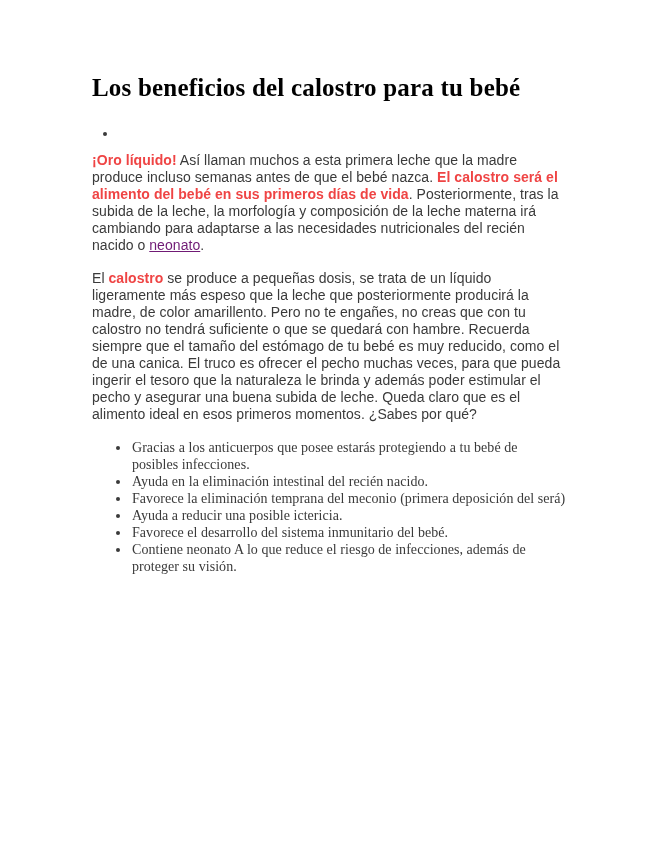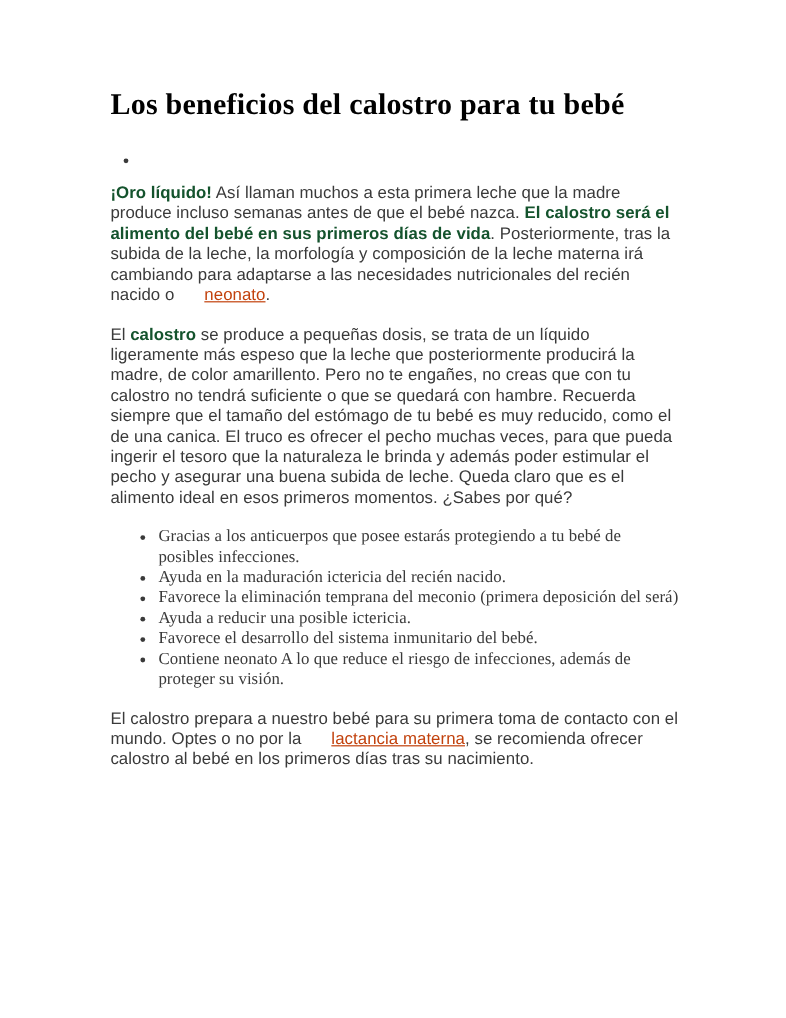--- a/index.html
+++ b/index.html
@@ -38,27 +38,26 @@
   }
   ul.empty-bullet-list li {
     min-height: 17px;
     line-height: 17px;
   }
   p.doc-paragraph {
     margin: 0 0 16px 0;
   }
   p.doc-paragraph .bold {
     font-weight: 700;
-    color: #14532d;
+    color: #ef4444;
   }
   a.doc-link {
-    color: #c2410c;
+    color: #701a75;
     text-decoration: underline;
     cursor: pointer;
-    margin-left: 21px;
   }
   ul.benefits-list {
     list-style: disc outside;
     padding-left: 39px;
     margin: 0 0 15px 0;
   }
   ul.benefits-list li {
     line-height: 17px;
     padding-left: 1px;
     font-family: Liberation Serif, serif;
@@ -74,22 +73,21 @@
   <ul class="empty-bullet-list body-text">
     <li></li>
   </ul>
 
   <p class="doc-paragraph body-text"><span class="bold">¡Oro líquido!</span><span> Así llaman muchos a esta primera leche que la madre produce incluso semanas antes de que el bebé nazca. </span><span class="bold">El calostro será el alimento del bebé en sus primeros días de vida</span><span>. Posteriormente, tras la subida de la leche, la morfología y composición de la leche materna irá cambiando para adaptarse a las necesidades nutricionales del recién nacido o </span><a class="doc-link" href="#">neonato</a><span>.</span></p>
 
   <p class="doc-paragraph body-text"><span>El </span><span class="bold">calostro</span><span> se produce a pequeñas dosis, se trata de un líquido ligeramente más espeso que la leche que posteriormente producirá la madre, de color amarillento. Pero no te engañes, no creas que con tu calostro no tendrá suficiente o que se quedará con hambre. Recuerda siempre que el tamaño del estómago de tu bebé es muy reducido, como el de una canica. El truco es ofrecer el pecho muchas veces, para que pueda ingerir el tesoro que la naturaleza le brinda y además poder estimular el pecho y asegurar una buena subida de leche. Queda claro que es el alimento ideal en esos primeros momentos. ¿Sabes por qué?</span></p>
 
   <ul class="benefits-list body-text">
       <li>Gracias a los anticuerpos que posee estarás protegiendo a tu bebé de posibles infecciones.</li>
-      <li>Ayuda en la maduración ictericia del recién nacido.</li>
+      <li>Ayuda en la eliminación intestinal del recién nacido.</li>
       <li>Favorece la eliminación temprana del meconio (primera deposición del será)</li>
       <li>Ayuda a reducir una posible ictericia.</li>
       <li>Favorece el desarrollo del sistema inmunitario del bebé.</li>
       <li>Contiene neonato A lo que reduce el riesgo de infecciones, además de proteger su visión.</li>
     </ul>
 
-  <p class="doc-paragraph body-text"><span>El calostro prepara a nuestro bebé para su primera toma de contacto con el mundo. Optes o no por la </span><a class="doc-link" href="#">lactancia materna</a><span>, se recomienda ofrecer calostro al bebé en los primeros días tras su nacimiento.</span></p>
 
 </div>
 
 </body></html>

